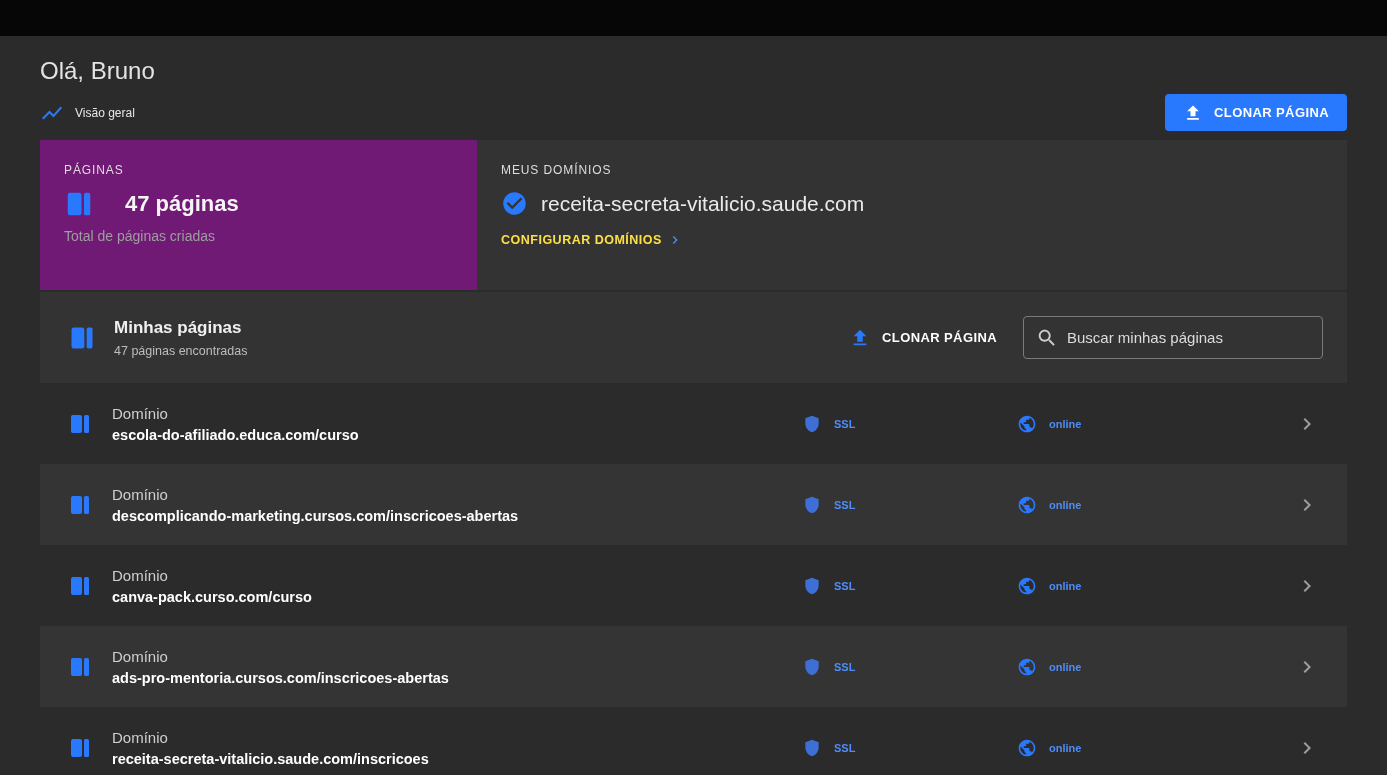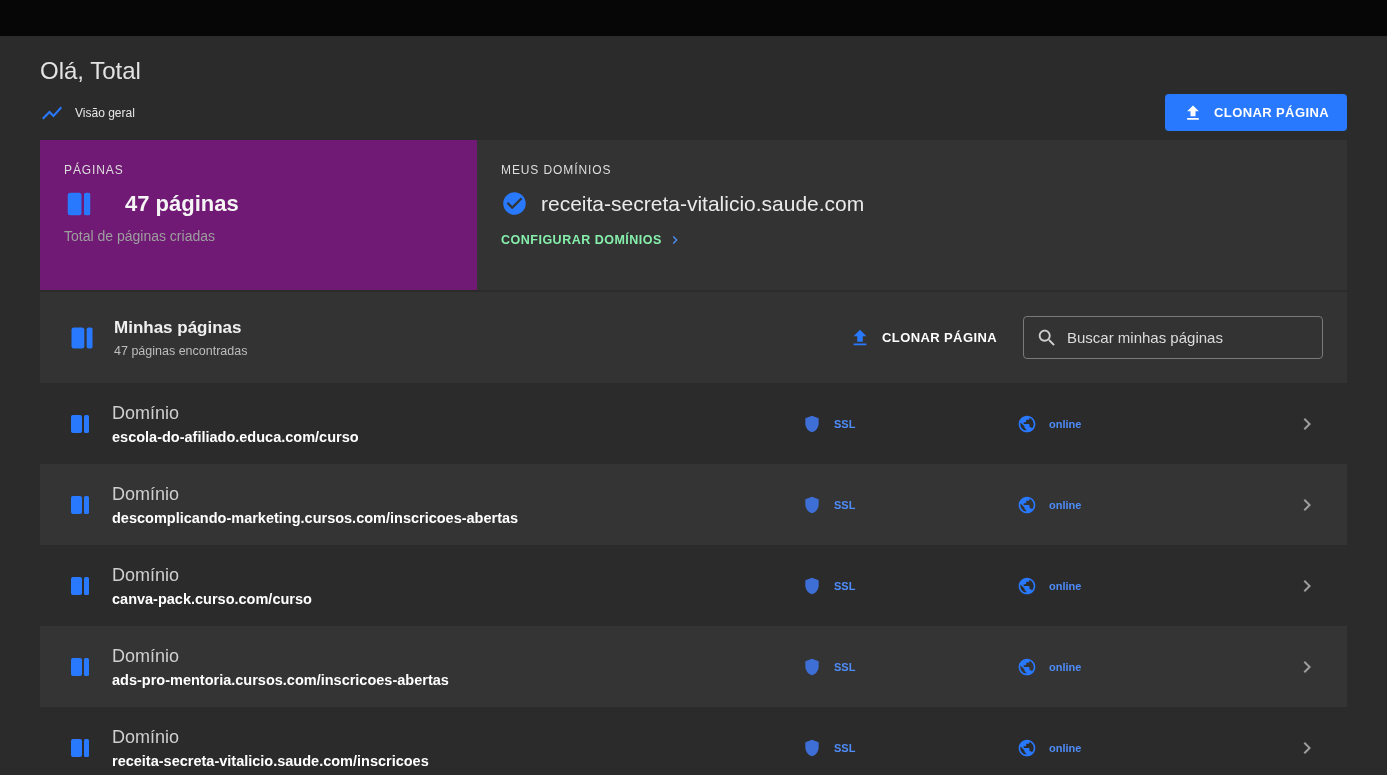--- a/index.html
+++ b/index.html
@@ -25,56 +25,56 @@
   .card { padding:23px 24px; }
   .stat-card { width:437px; background:#701a75; }
   .domain-card { flex:1; background:#333333; }
   .card-label { font-size:12px; letter-spacing:.9px; color:#dedede; }
   .stat-row { margin-top:12px; display:flex; align-items:center; gap:31px; }
   .stat-value { font-size:22px; font-weight:bold; color:#f5f5f5; }
   .stat-sub { margin-top:9px; font-size:14px; color:#9e9e9e; }
   .domain-row { margin-top:13px; display:flex; align-items:center; gap:13px; }
   .domain-text { font-size:21px; color:#eaeaea; }
   .config-link { margin-top:15px; display:flex; align-items:center; gap:5px;
-    color:#86efac; font-size:12.5px; font-weight:bold; letter-spacing:.5px; cursor:pointer; }
+    color:#fde047; font-size:12.5px; font-weight:bold; letter-spacing:.5px; cursor:pointer; }
   .list-panel { margin-top:2px; background:#333333; }
   .list-header { height:91px; display:flex; align-items:center; padding:0 24px 0 28px; }
   .list-titles { margin-left:18px; }
   .list-title { font-size:17px; font-weight:bold; color:#f0f0f0; }
   .list-sub { margin-top:6px; font-size:12.5px; color:#bdbdbd; }
   .header-spacer { flex:1; }
   .text-clone { background:transparent; border:none; display:flex; align-items:center; gap:11px;
     color:#ffffff; font-family:"Liberation Sans", sans-serif; font-size:13px; font-weight:bold;
     letter-spacing:.4px; margin-right:26px; cursor:pointer; }
   .search-box { width:300px; height:43px; border:1px solid #7a7a7a; border-radius:4px;
     display:flex; align-items:center; gap:9px; padding:0 12px; background:transparent; }
   .search-box input { flex:1; background:transparent; border:none; outline:none;
     color:#eeeeee; font-size:15px; font-family:"Liberation Sans", sans-serif; }
   .search-box input::placeholder { color:#dcdcdc; opacity:1; }
   .row { height:81px; display:flex; align-items:center; padding-left:28px; cursor:pointer; }
   .row:nth-child(odd)  { background:#2b2b2b; }
   .row:nth-child(even) { background:#343434; }
   .row-icon { margin-right:20px; }
   .row-text { flex:1; min-width:0; }
-  .row-label { font-size:18px; color:#cfcfcf; }
+  .row-label { font-size:15px; color:#cfcfcf; }
   .row-url { margin-top:5px; font-size:14.5px; font-weight:bold; color:#ffffff;
     white-space:nowrap; overflow:hidden; text-overflow:ellipsis; }
   .col-ssl { width:215px; display:flex; align-items:center; gap:12px; }
   .col-status { width:250px; display:flex; align-items:center; gap:12px; }
   .badge-text { font-size:11px; font-weight:bold; color:#4e8cf9; }
   .col-chevron { width:80px; display:flex; justify-content:center; }
 </style>
 </head>
 <body>
 
 <div class="topbar"></div>
 
 <div class="page">
 
-  <h1 class="greeting">Olá, Total</h1>
+  <h1 class="greeting">Olá, Bruno</h1>
 
   <div class="nav-row">
     <div class="nav-left">
       <span class="icon">
         <svg width="24" height="24" viewBox="0 0 24 24">
             <path fill="#2979ff" d="M3.5 18.49l6-6.01 4 4L22 6.92l-1.41-1.41-7.09 7.97-4-4L2 16.99z"></path>
           </svg>
       </span>
       <span>Visão geral</span>
     </div>

